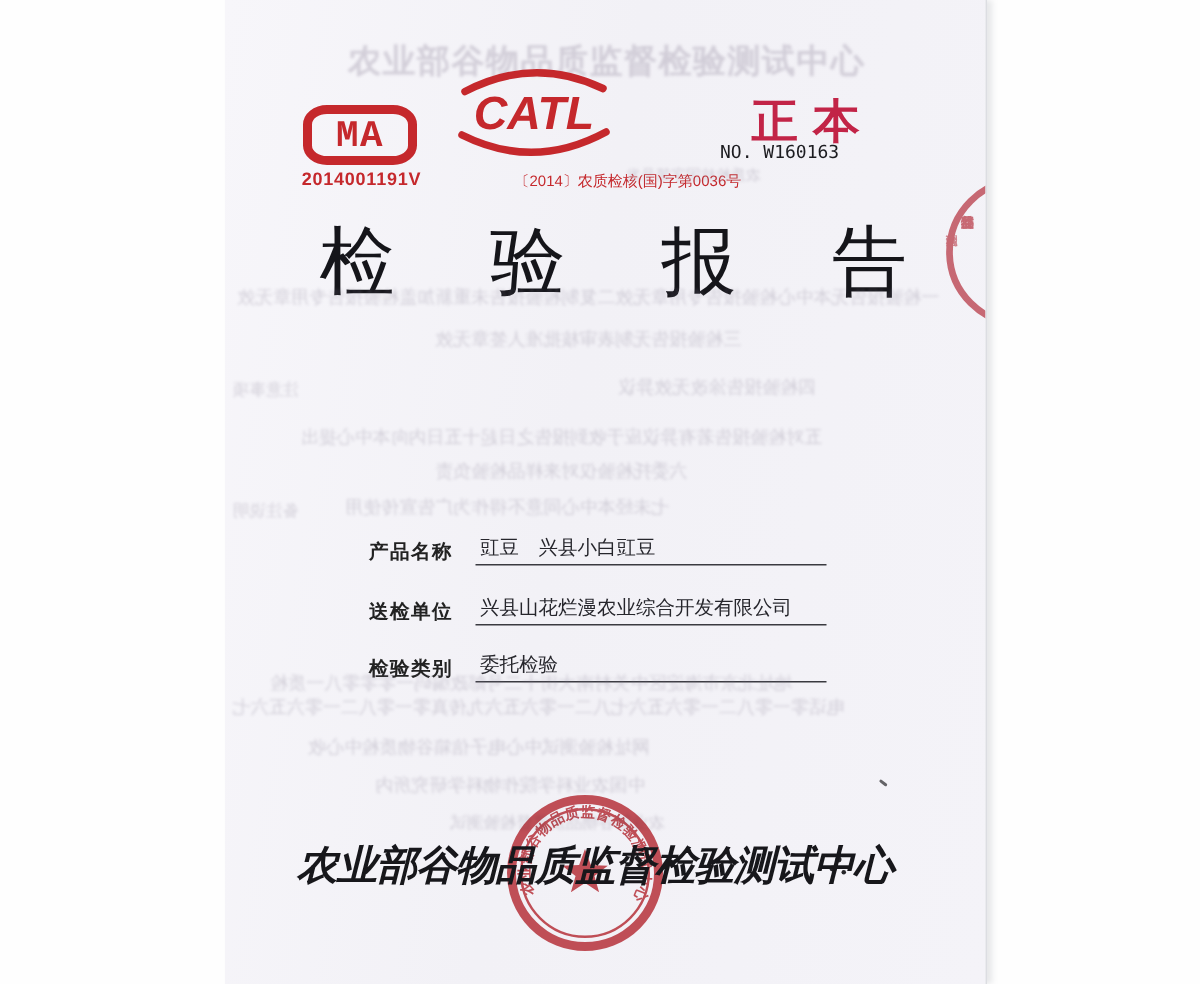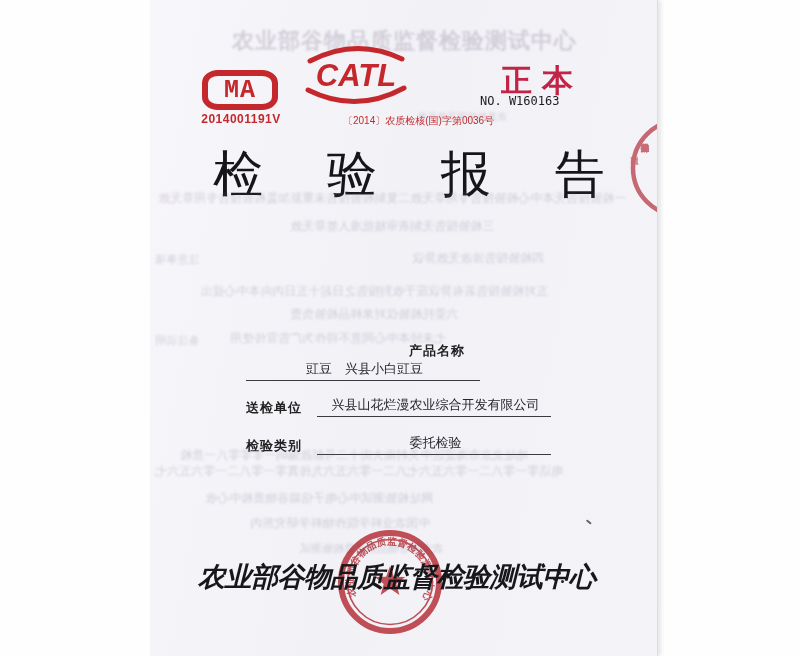--- a/index.html
+++ b/index.html
@@ -69,21 +69,21 @@
   }
   
   .form-row{position:absolute;left:96px;display:flex;align-items:flex-end;}
   .form-label{
     font-size:13px;font-weight:bold;color:#222;letter-spacing:1px;
     white-space:nowrap;margin-right:15px;
   }
   .form-value{
     width:231px;border-bottom:1.6px solid #3a3a40;
     font-size:13px;color:#26262c;padding:0 0 2px 3px;
-    font-family:"Liberation Serif",serif;white-space:nowrap;text-align:center;
+    font-family:"Liberation Serif",serif;white-space:nowrap;
   }
   
   .institute-name{
     position:absolute;left:48px;top:559px;
     font-size:27px;font-weight:bold;color:#17171b;letter-spacing:-0.5px;
     font-family:"Liberation Serif",serif;font-style:italic;
     white-space:nowrap;z-index:5;
   }
   .stamp-svg{position:absolute;left:175px;top:517px;mix-blend-mode:multiply;z-index:4;}
   .edge-stamp-svg{position:absolute;left:455px;top:112px;mix-blend-mode:multiply;}
@@ -110,21 +110,21 @@
     <path d="M 10,46 Q 58,70 106,44" fill="none" stroke="#c5282c" stroke-width="5" stroke-linecap="round"></path>
     <text x="58" y="42" text-anchor="middle" font-size="31" font-weight="bold" font-style="italic" fill="#c5282c" font-family="Liberation Sans, sans-serif" letter-spacing="0">CATL</text>
   </svg>
   <div class="catl-number">〔2014〕农质检核(国)字第0036号</div>
 
   <div class="copy-label">正本</div>
   <div class="report-no">NO. W160163</div>
 
   <div class="report-title">检 验 报 告</div>
 
-  <div class="form-row" style="top:342px;flex-direction:column;">
+  <div class="form-row" style="top:356px;">
     <span class="form-label">产品名称</span>
     <span class="form-value">豇豆　兴县小白豇豆</span>
   </div>
   <div class="form-row" style="top:434px;">
     <span class="form-label">检验类别</span>
     <span class="form-value">委托检验</span>
   </div>
   <div class="form-row" style="top:396px;">
     <span class="form-label">送检单位</span>
     <span class="form-value">兴县山花烂漫农业综合开发有限公司</span>

